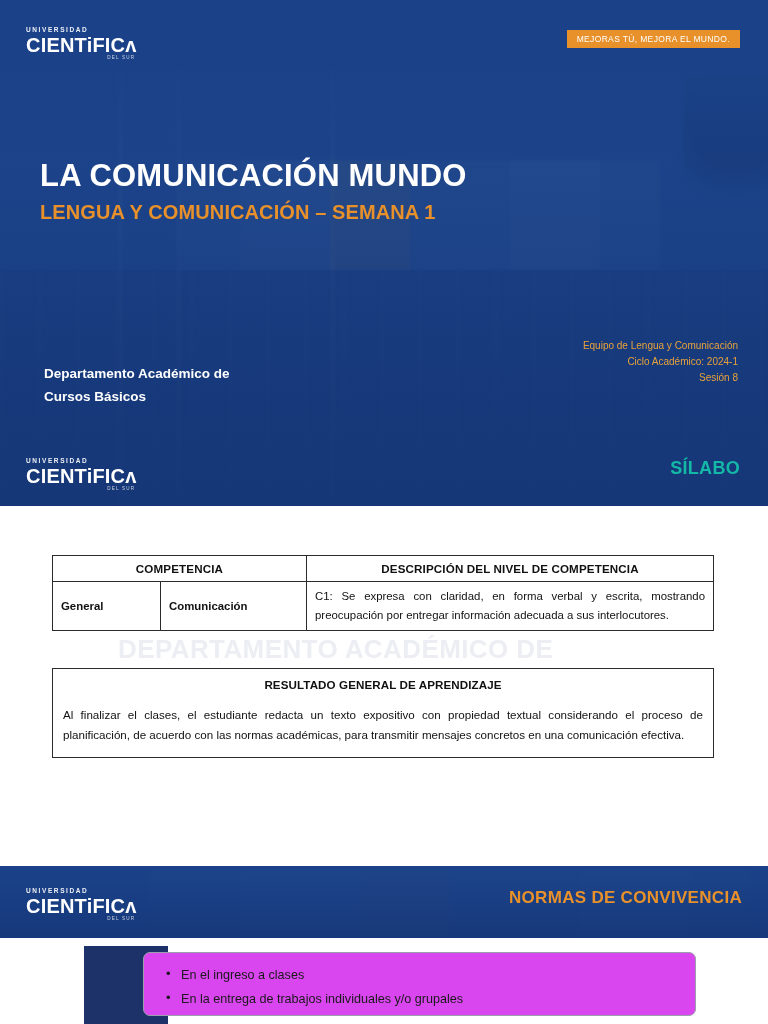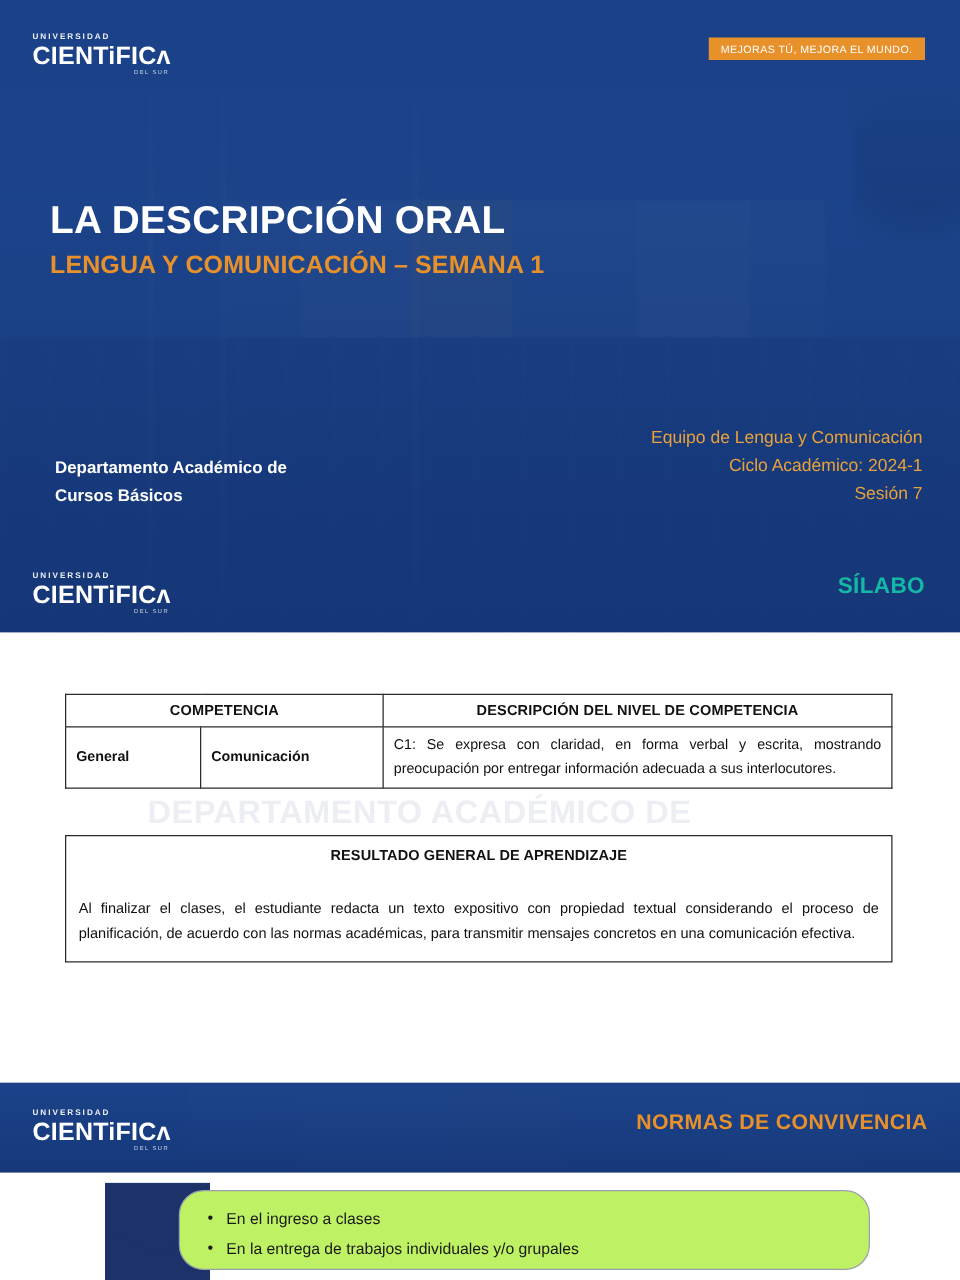--- a/index.html
+++ b/index.html
@@ -143,21 +143,21 @@
   .hero-dept {
     position:absolute; left:44px; top:362px;
     color:#ffffff;
     font-size:13.5px;
     font-weight:700;
     line-height:1.72;
   }
   .hero-meta {
     position:absolute; right:30px; top:338px;
     color:#E8A23A;
-    font-size:14px;
+    font-size:10px;
     font-weight:400;
     line-height:1.62;
     text-align:right;
   }
 
   .silabo-label {
     position:absolute; right:28px; top:458px;
     color:#14b8a6;
     font-size:18px;
     font-weight:700;
@@ -224,21 +224,21 @@
     background:#ffffff;
     padding:9px 10px 12px 10px;
     z-index:1;
   }
   .rga-title {
     text-align:center;
     font-size:11.6px;
     font-weight:800;
     color:#111111;
     letter-spacing:.1px;
-    margin-bottom:26px;
+    margin-bottom:14px;
   }
   .rga-body {
     font-size:11.6px;
     line-height:1.72;
     color:#111111;
     text-align:justify;
     text-align-last:left;
   }
 
   
@@ -296,23 +296,23 @@
     width:84px; height:78px;
     background:#1c3269;
     clip-path:polygon(0 44%, 50% 72%, 100% 44%, 100% 100%, 50% 100%, 0 100%);
     z-index:1;
   }
 
   .norms-box {
     position:absolute;
     left:143px; top:952px;
     width:553px; height:64px;
-    background:#bef264;
+    background:#d946ef;
     border:1px solid #9aa0ab;
-    border-radius:20px;
+    border-radius:7px;
     z-index:3;
     padding:10px 0 0 22px;
   }
   .norms-box ul { list-style:none; }
   .norms-box li {
     position:relative;
     font-size:12.6px;
     color:#1a1a1a;
     line-height:1.92;
     padding-left:15px;
@@ -338,32 +338,32 @@
     <div class="hero-tint"></div>
 
     <div class="logo logo-hero">
       <span class="logo-sup">UNIVERSIDAD</span>
       <span class="logo-main"><span>CIENTiFIC</span><span class="chev">ʌ</span></span>
       <span class="logo-sub">DEL SUR</span>
     </div>
 
     <div class="tagline">MEJORAS TÚ, MEJORA EL MUNDO.</div>
 
-    <h1 class="hero-title">LA DESCRIPCIÓN ORAL</h1>
+    <h1 class="hero-title">LA COMUNICACIÓN MUNDO</h1>
     <h2 class="hero-subtitle">LENGUA Y COMUNICACIÓN – SEMANA 1</h2>
 
     <div class="hero-dept">
       <div>Departamento Académico de</div>
       <div>Cursos Básicos</div>
     </div>
 
     <div class="hero-meta">
       <div>Equipo de Lengua y Comunicación</div>
       <div>Ciclo Académico: 2024-1</div>
-      <div>Sesión 7</div>
+      <div>Sesión 8</div>
     </div>
 
     <div class="logo logo-silabo">
       <span class="logo-sup">UNIVERSIDAD</span>
       <span class="logo-main"><span>CIENTiFIC</span><span class="chev">ʌ</span></span>
       <span class="logo-sub">DEL SUR</span>
     </div>
 
     <div class="silabo-label">SÍLABO</div>
   </section>

